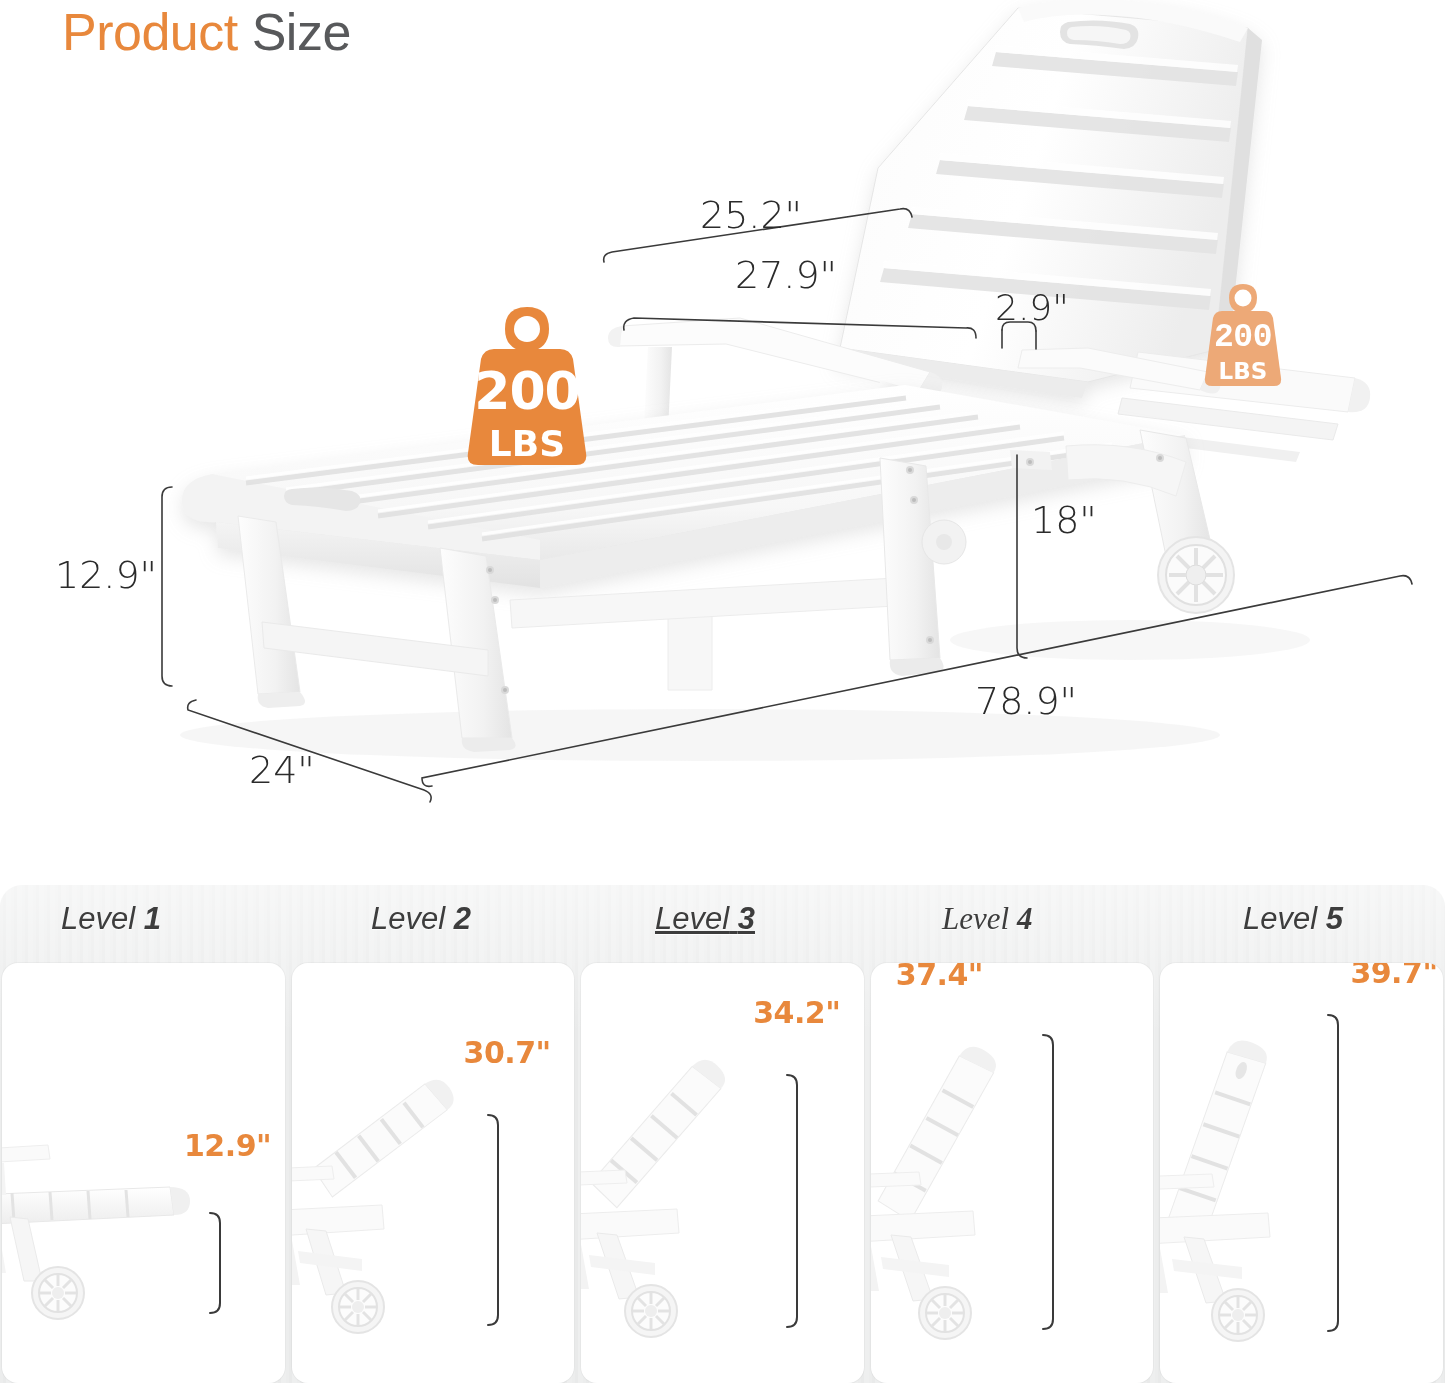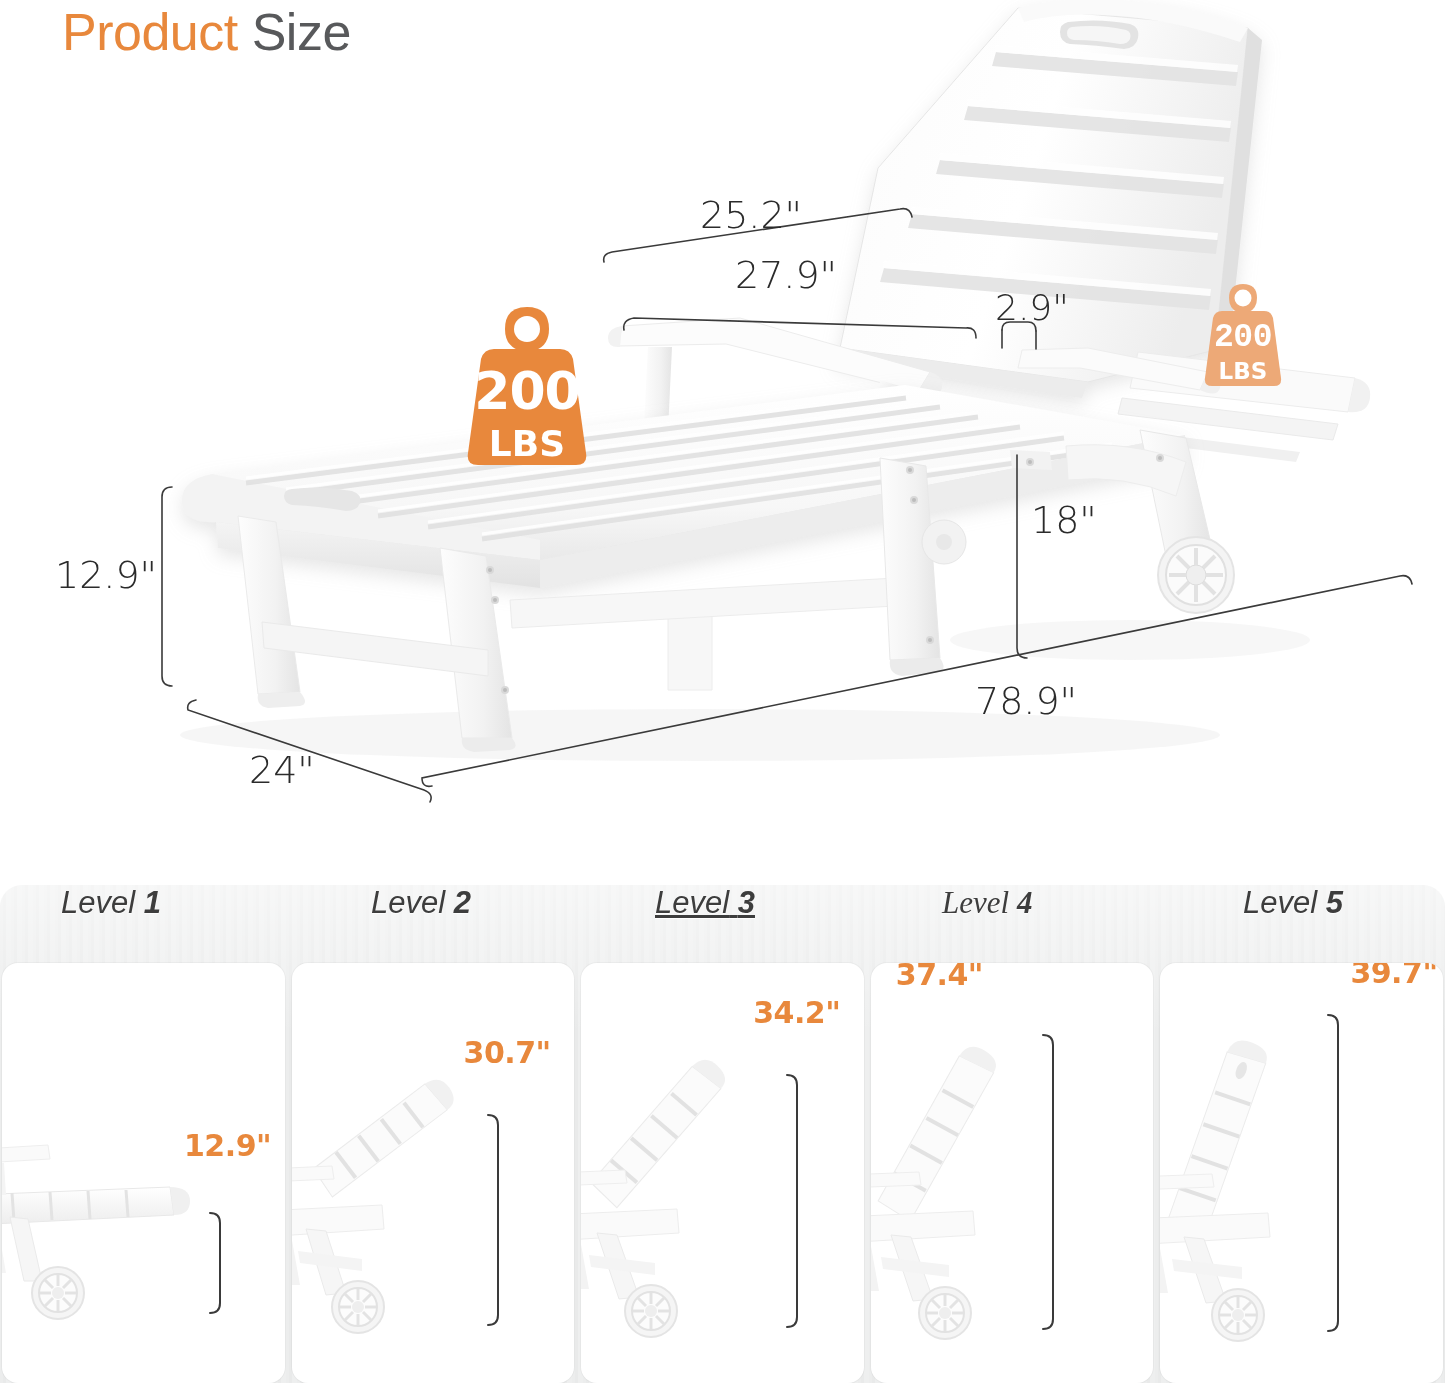--- a/index.html
+++ b/index.html
@@ -89,21 +89,21 @@
     border-radius: 22px 22px 0 0;
   }
 
   #levels-labels {
     position: absolute;
     left: 0; top: 0;
     width: 1445px; height: 78px;
   }
   .level-label {
     position: absolute;
-    top: 0;
+    top: 16px;
     font-size: 31px;
     font-style: italic;
     color: #3d3d3d;
     text-shadow: 0 1px 1px rgba(255,255,255,0.9);
     white-space: nowrap;
   }
   .level-label b { font-weight: bold; }
 
   #levels-row {
     position: absolute;

